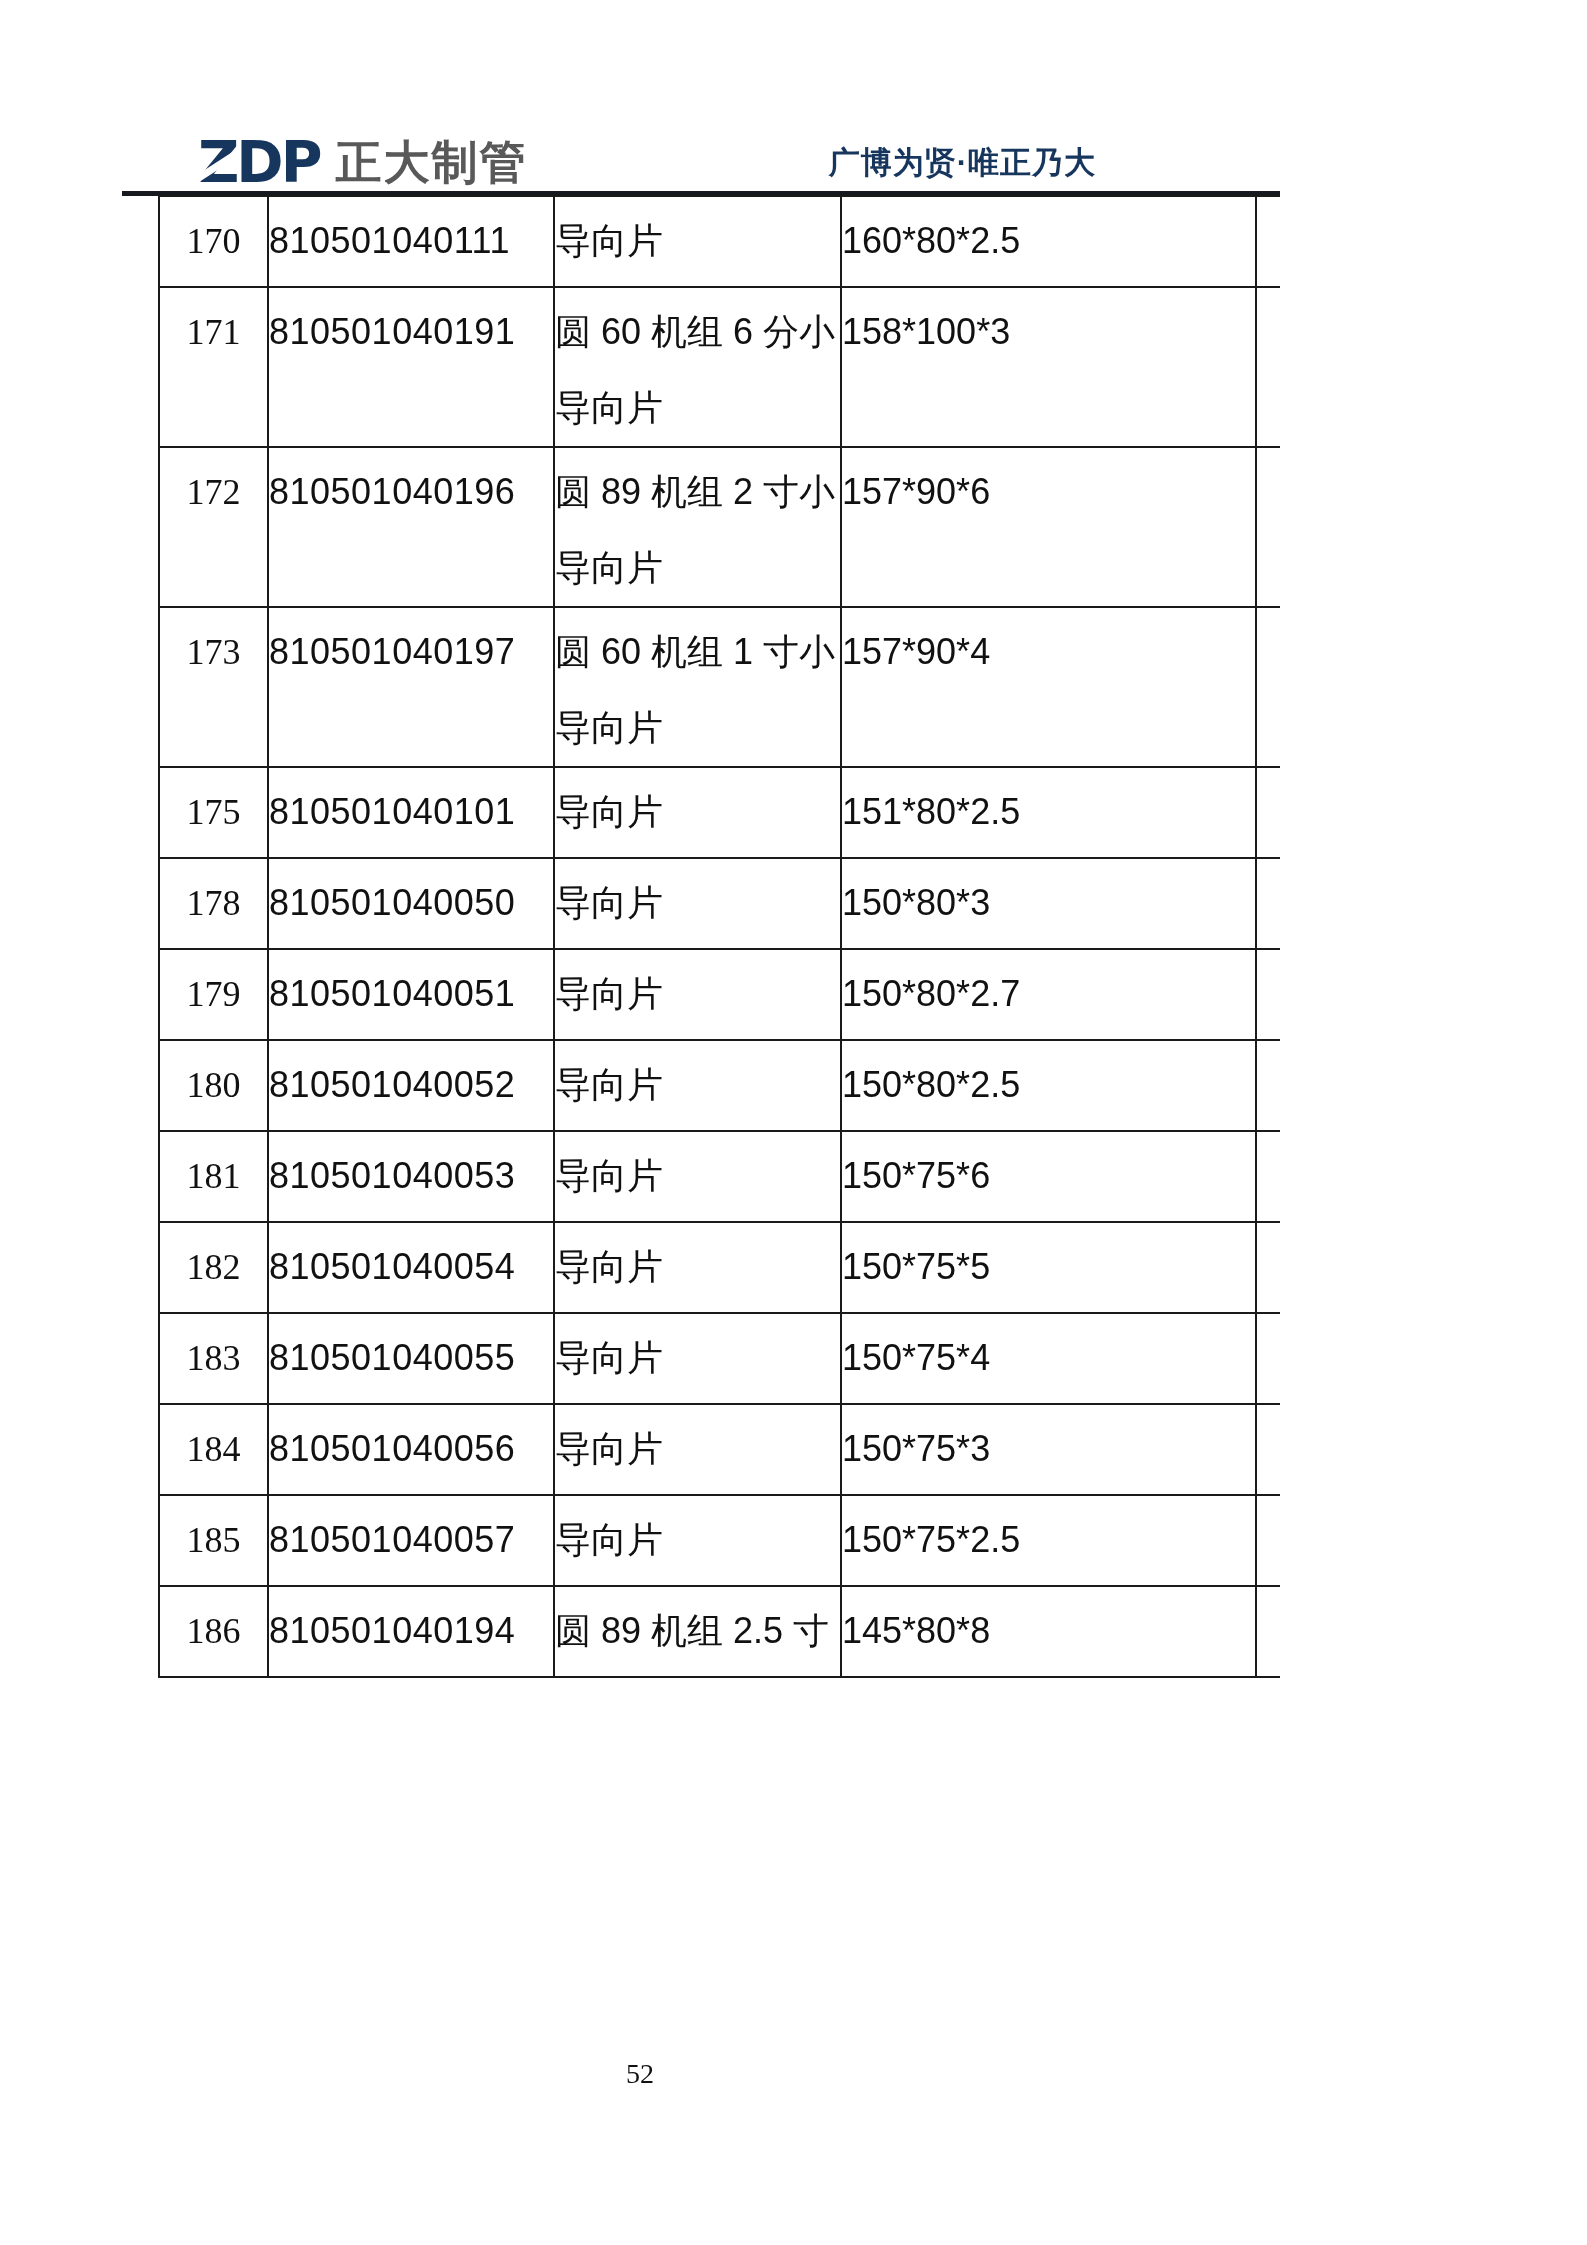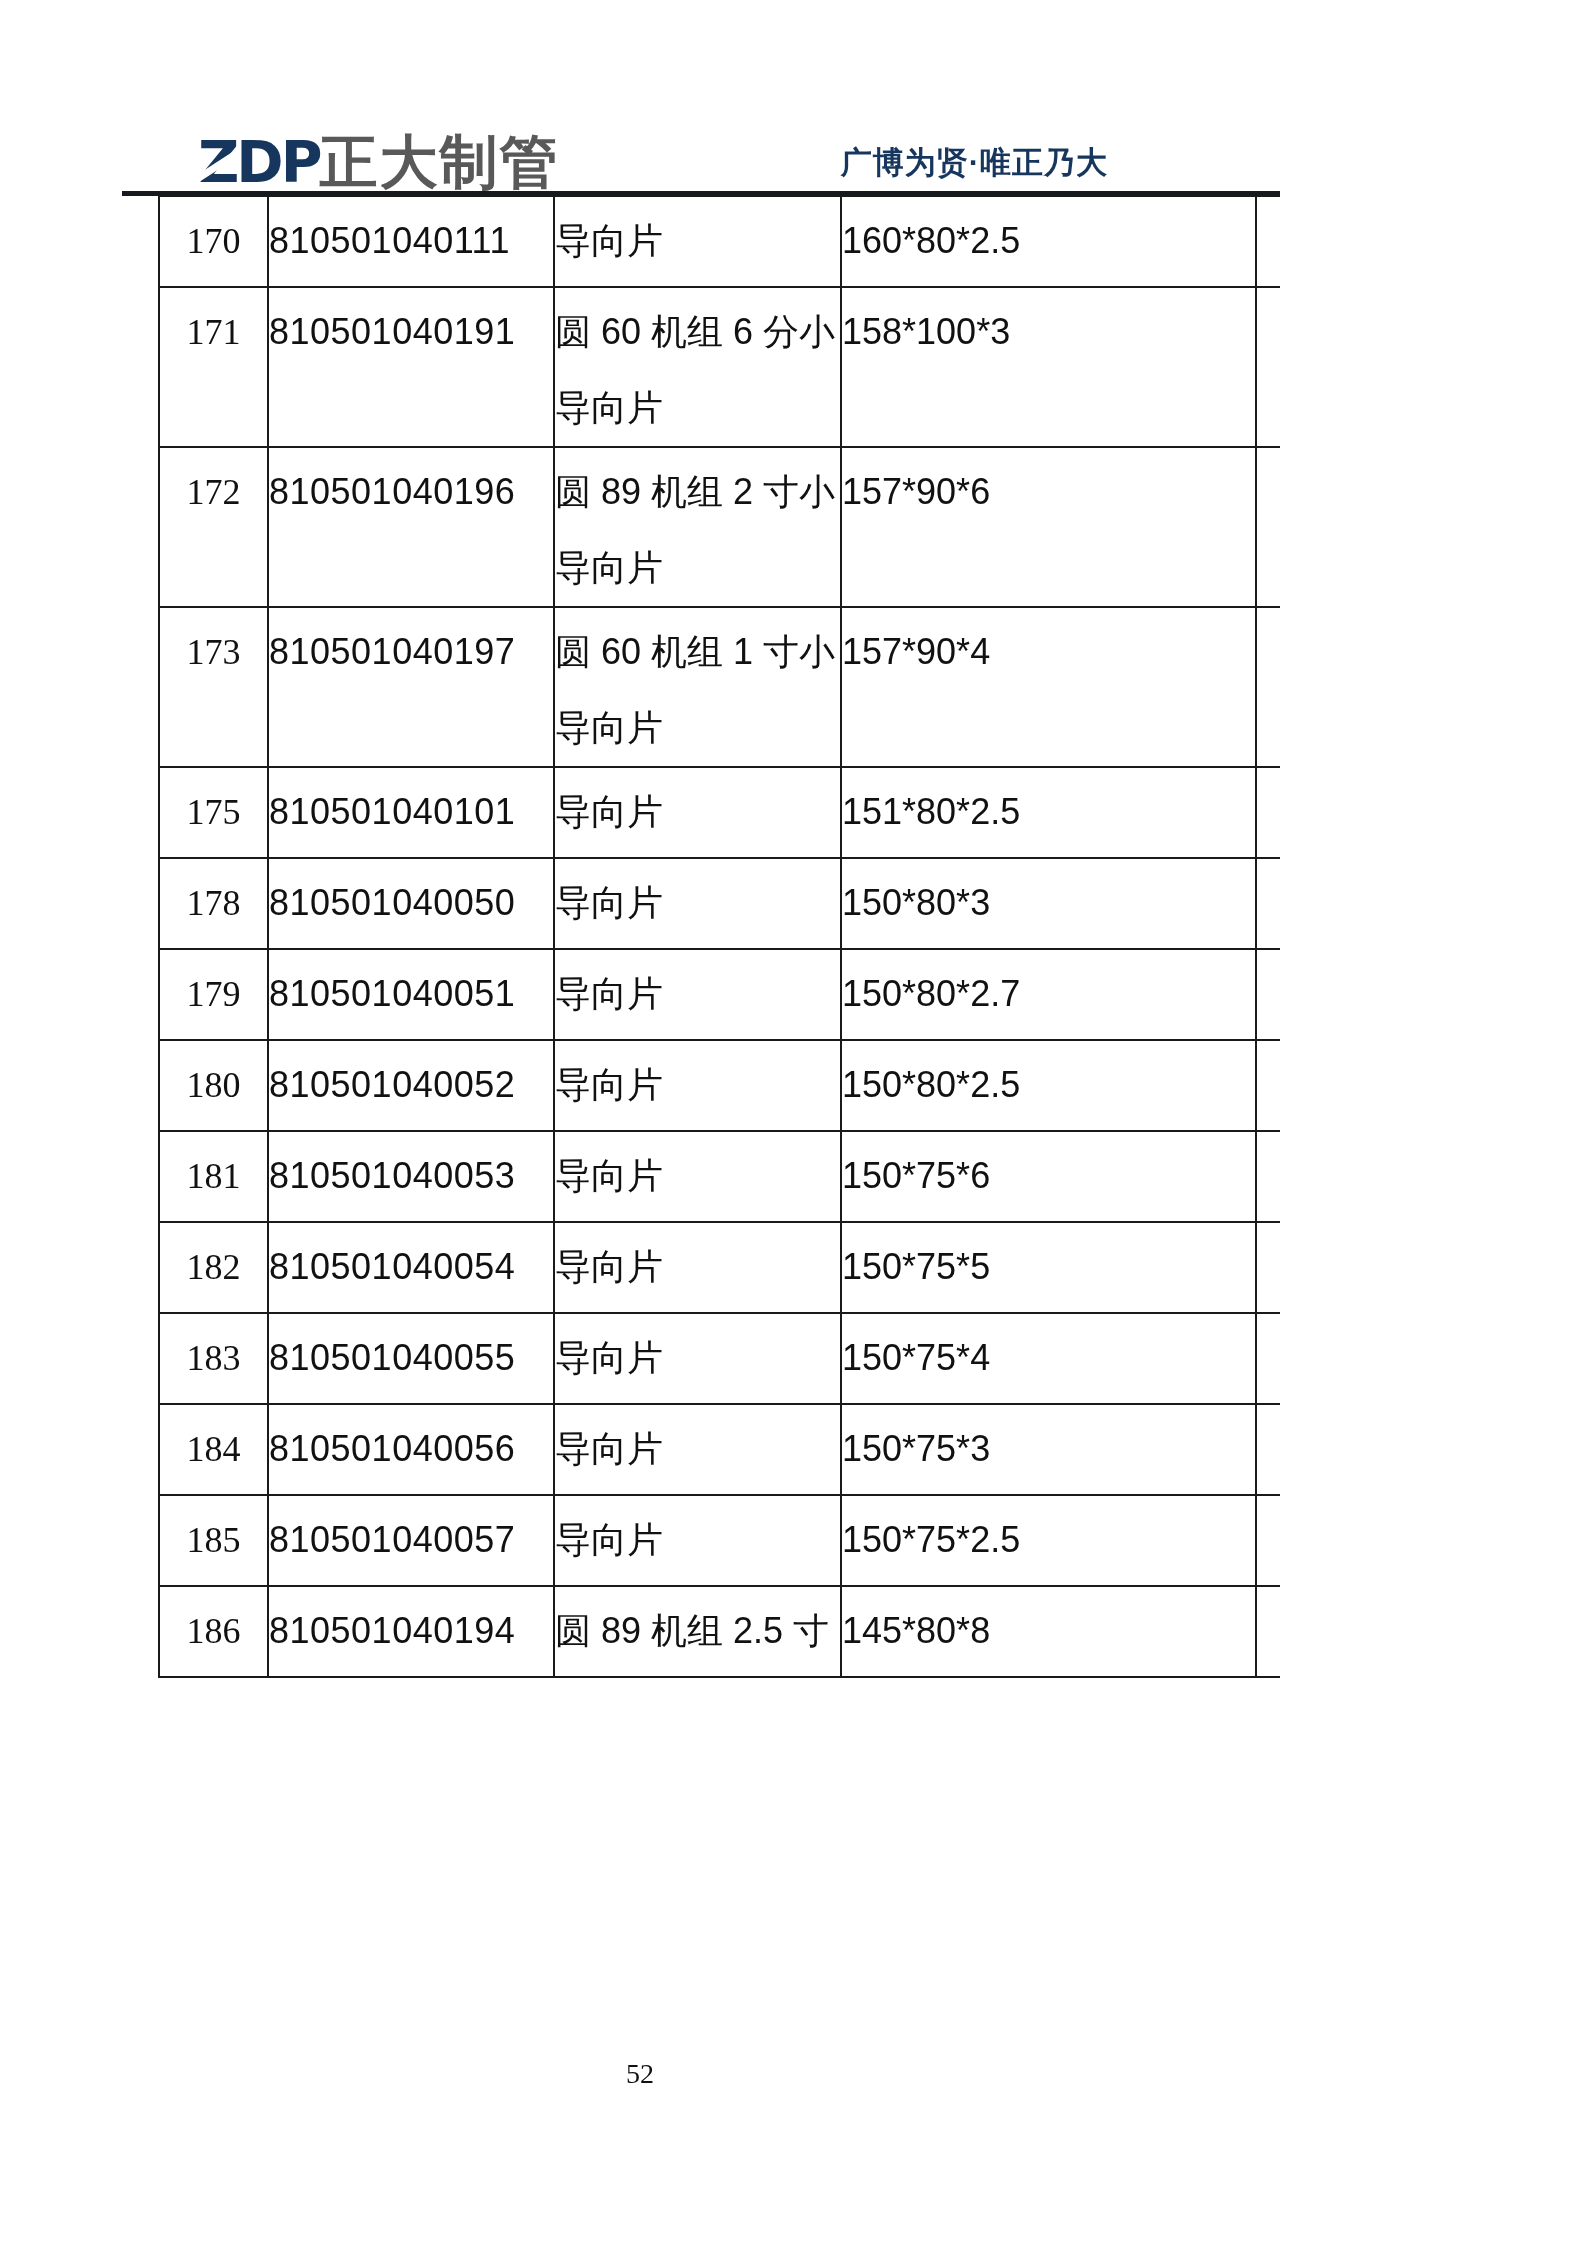--- a/index.html
+++ b/index.html
@@ -35,30 +35,30 @@
     content: "";
     position: absolute;
     left: -6px;
     top: 30px;
     width: 46px;
     height: 7px;
     background: #ffffff;
     transform: rotate(-33deg);
   }
   .logo-company {
-    margin-left: 0;
+    margin-left: 16px;
     font-weight: 700;
-    font-size: 58px;
+    font-size: 46px;
     color: #595959;
     letter-spacing: 2px;
   }
   .header-slogan {
     position: absolute;
     top: 142px;
-    right: 172px;
+    right: 184px;
     font-family: Liberation Sans, sans-serif;
     font-weight: 700;
     font-size: 31px;
     letter-spacing: 1px;
     color: #17365d;
     white-space: nowrap;
   }
   .header-rule {
     position: absolute;
     left: 122px;

